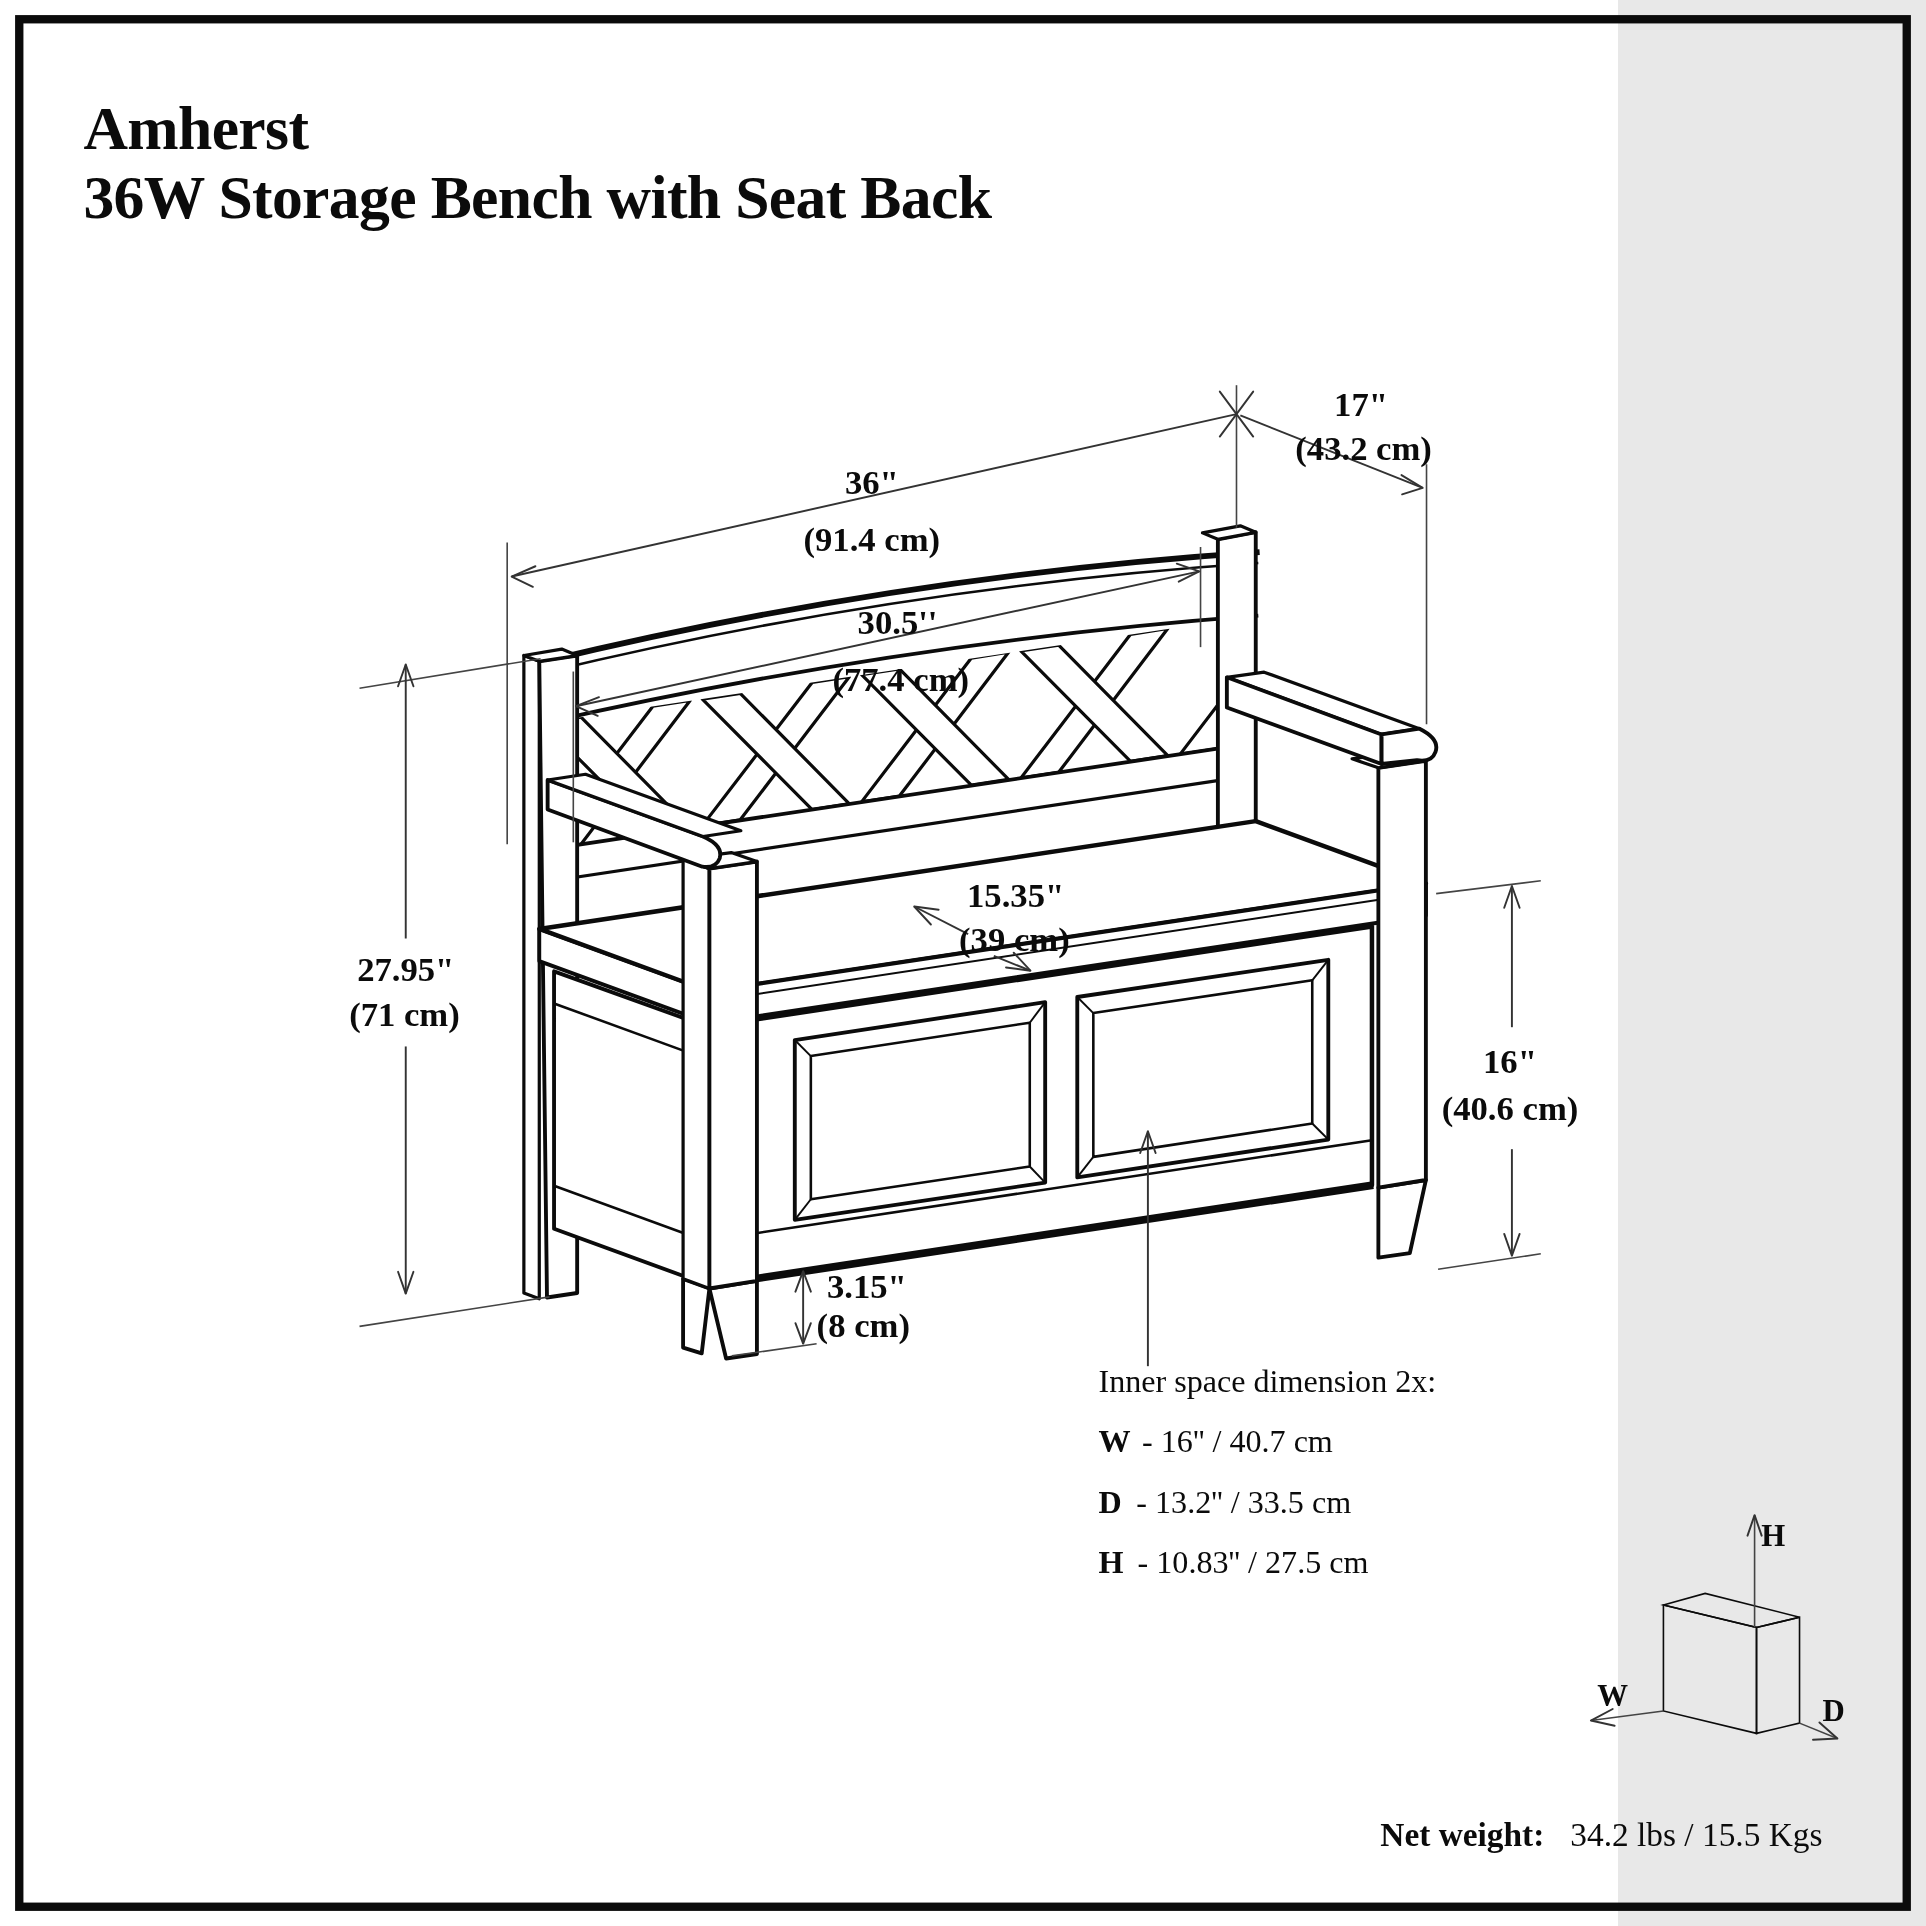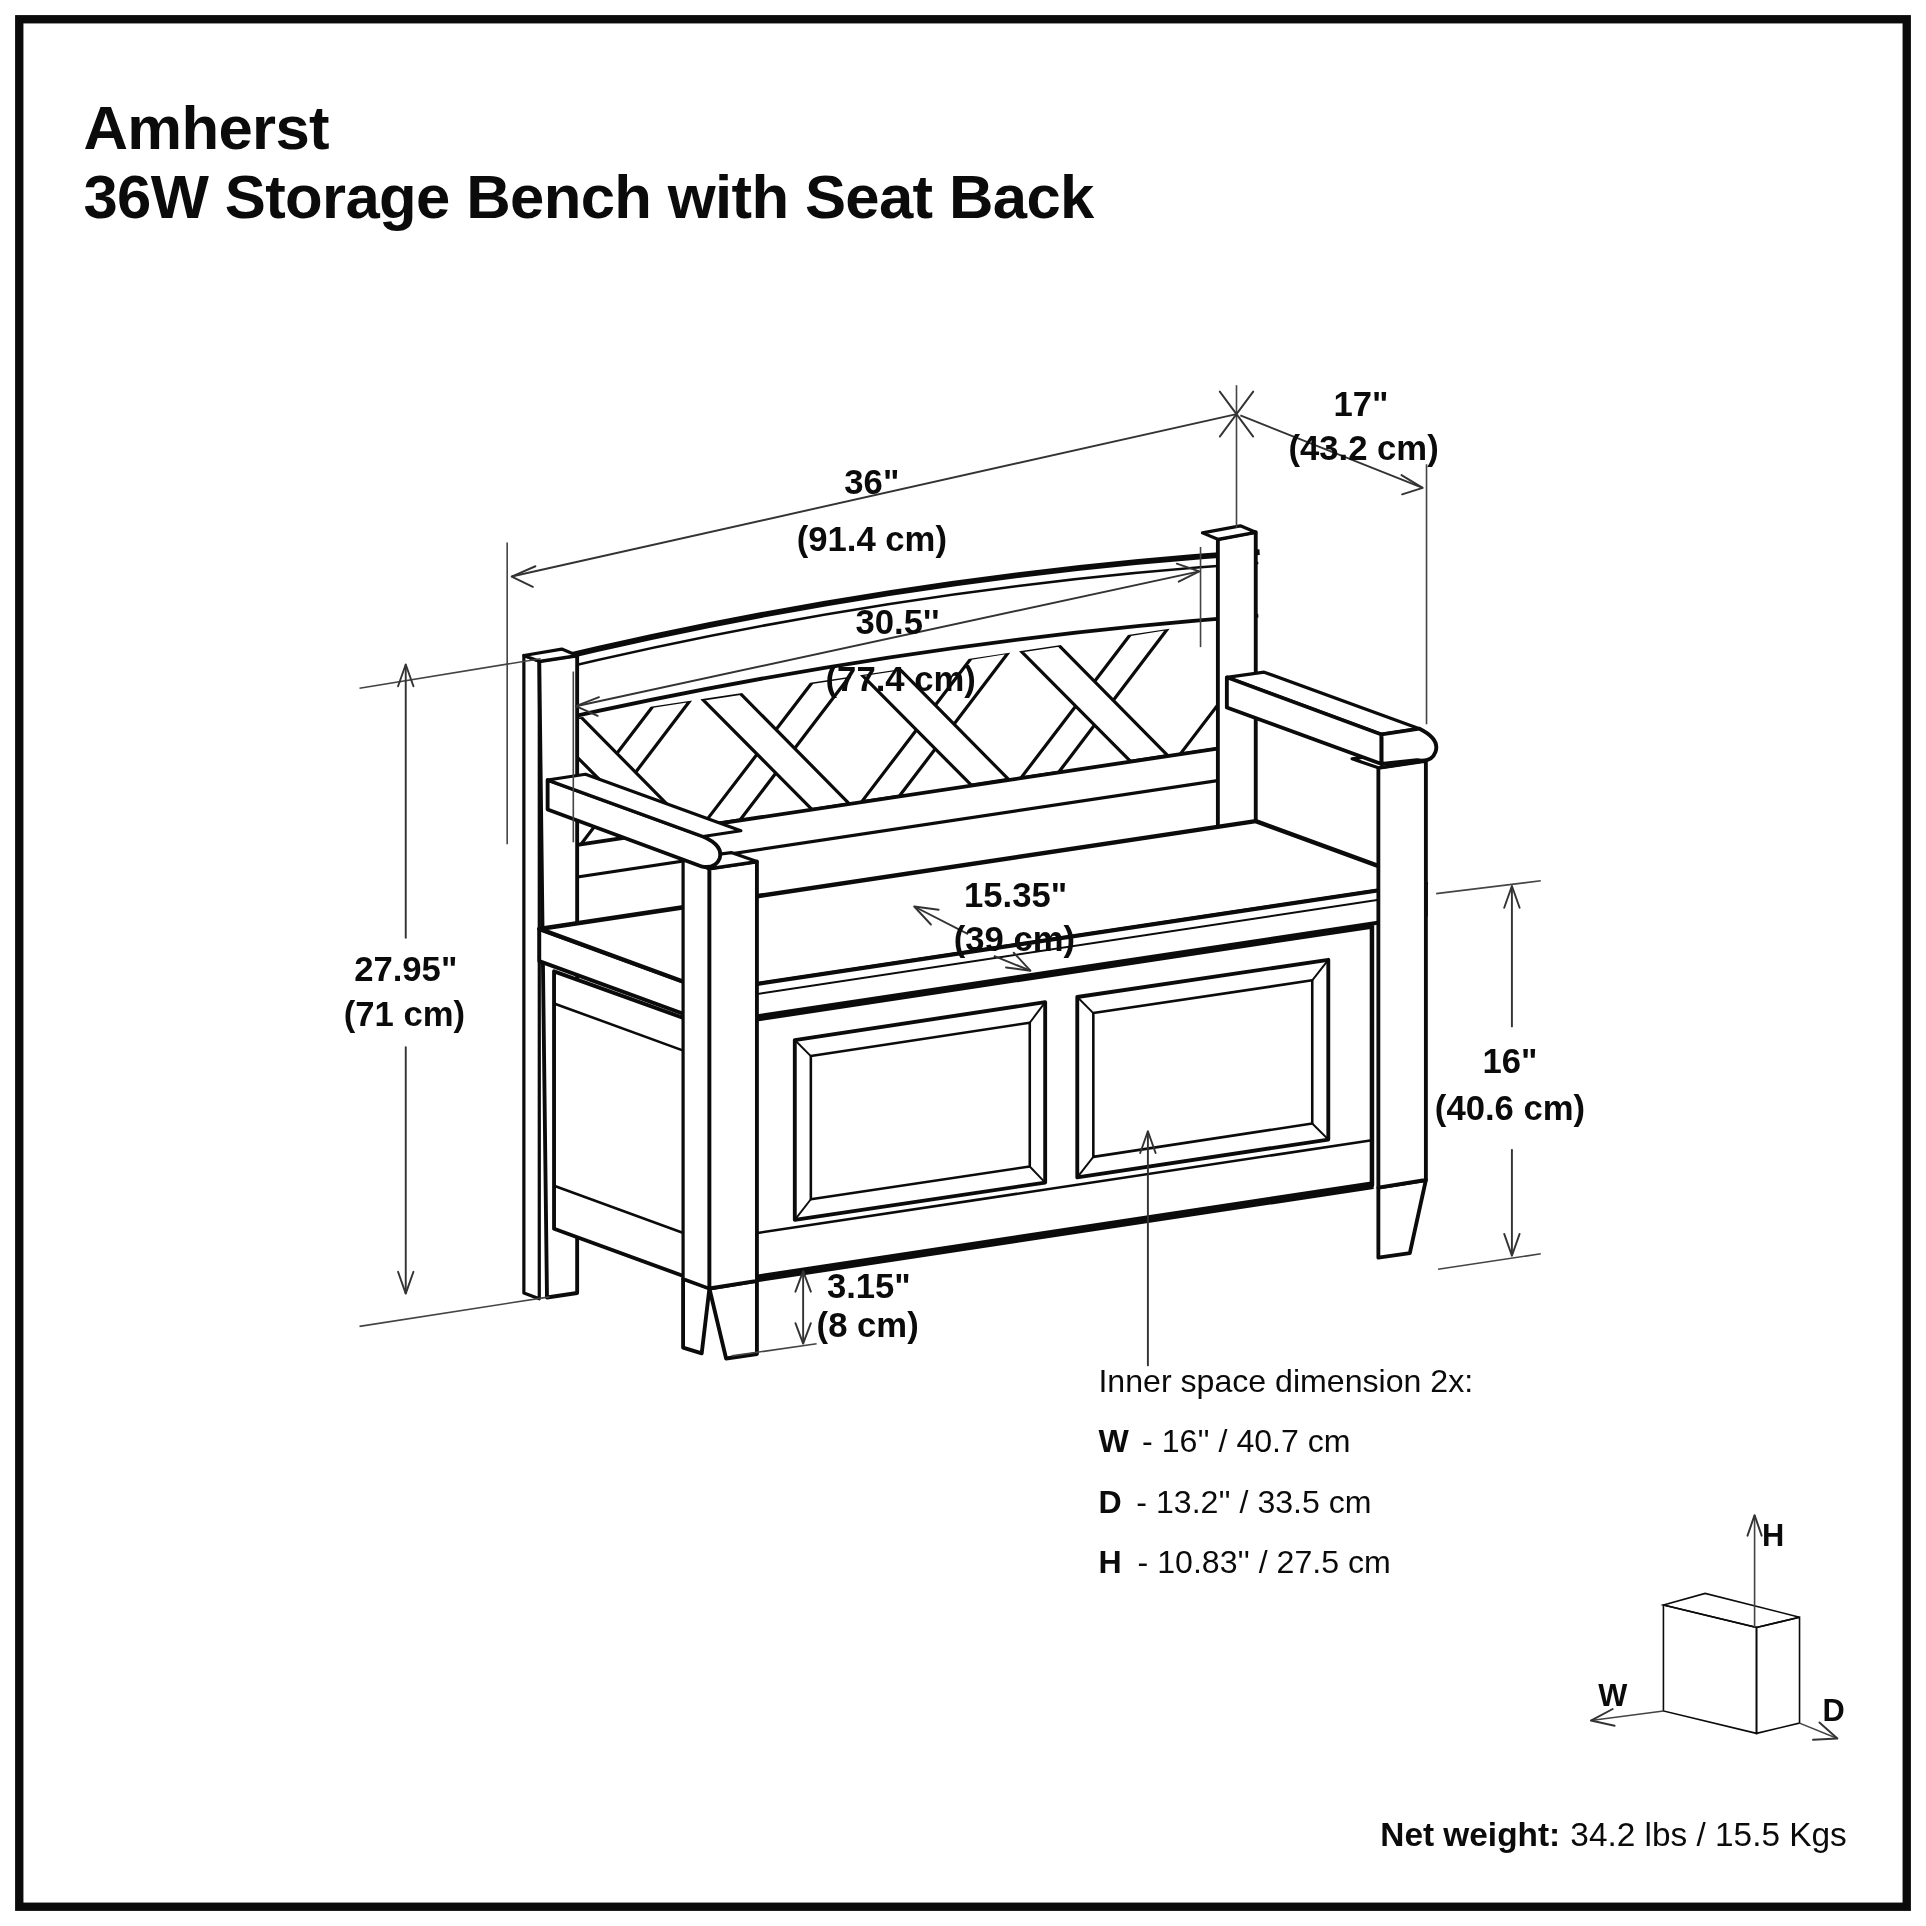--- a/index.html
+++ b/index.html
@@ -1,20 +1,20 @@
 <!DOCTYPE html>
 <html style="font-size:10.3px"><head>
 <meta charset="utf-8">
 <style>
   html,body{margin:0;padding:0;background:#e8e8e8;}
   .page{
     position:relative;
-    width:1926px;height:1926px;
+    width:1618px;height:1926px;
     background:#ffffff;
-    font-family:Liberation Sans, sans-serif;
+    font-family:Liberation Serif, serif;
   }
   svg{position:absolute;left:0;top:0;}
   text{fill:#0b0b0b;}
   .t-title{font-size:96px;font-weight:700;letter-spacing:-1px;}
   .t-dim{font-size:54px;font-weight:600;}
   .t-note{font-size:50px;font-weight:400;}
   .t-note-b{font-size:50px;font-weight:700;}
   .t-axis{font-size:48px;font-weight:700;}
   .t-net-b{font-size:52px;font-weight:700;}
   .t-net{font-size:52px;font-weight:400;}

